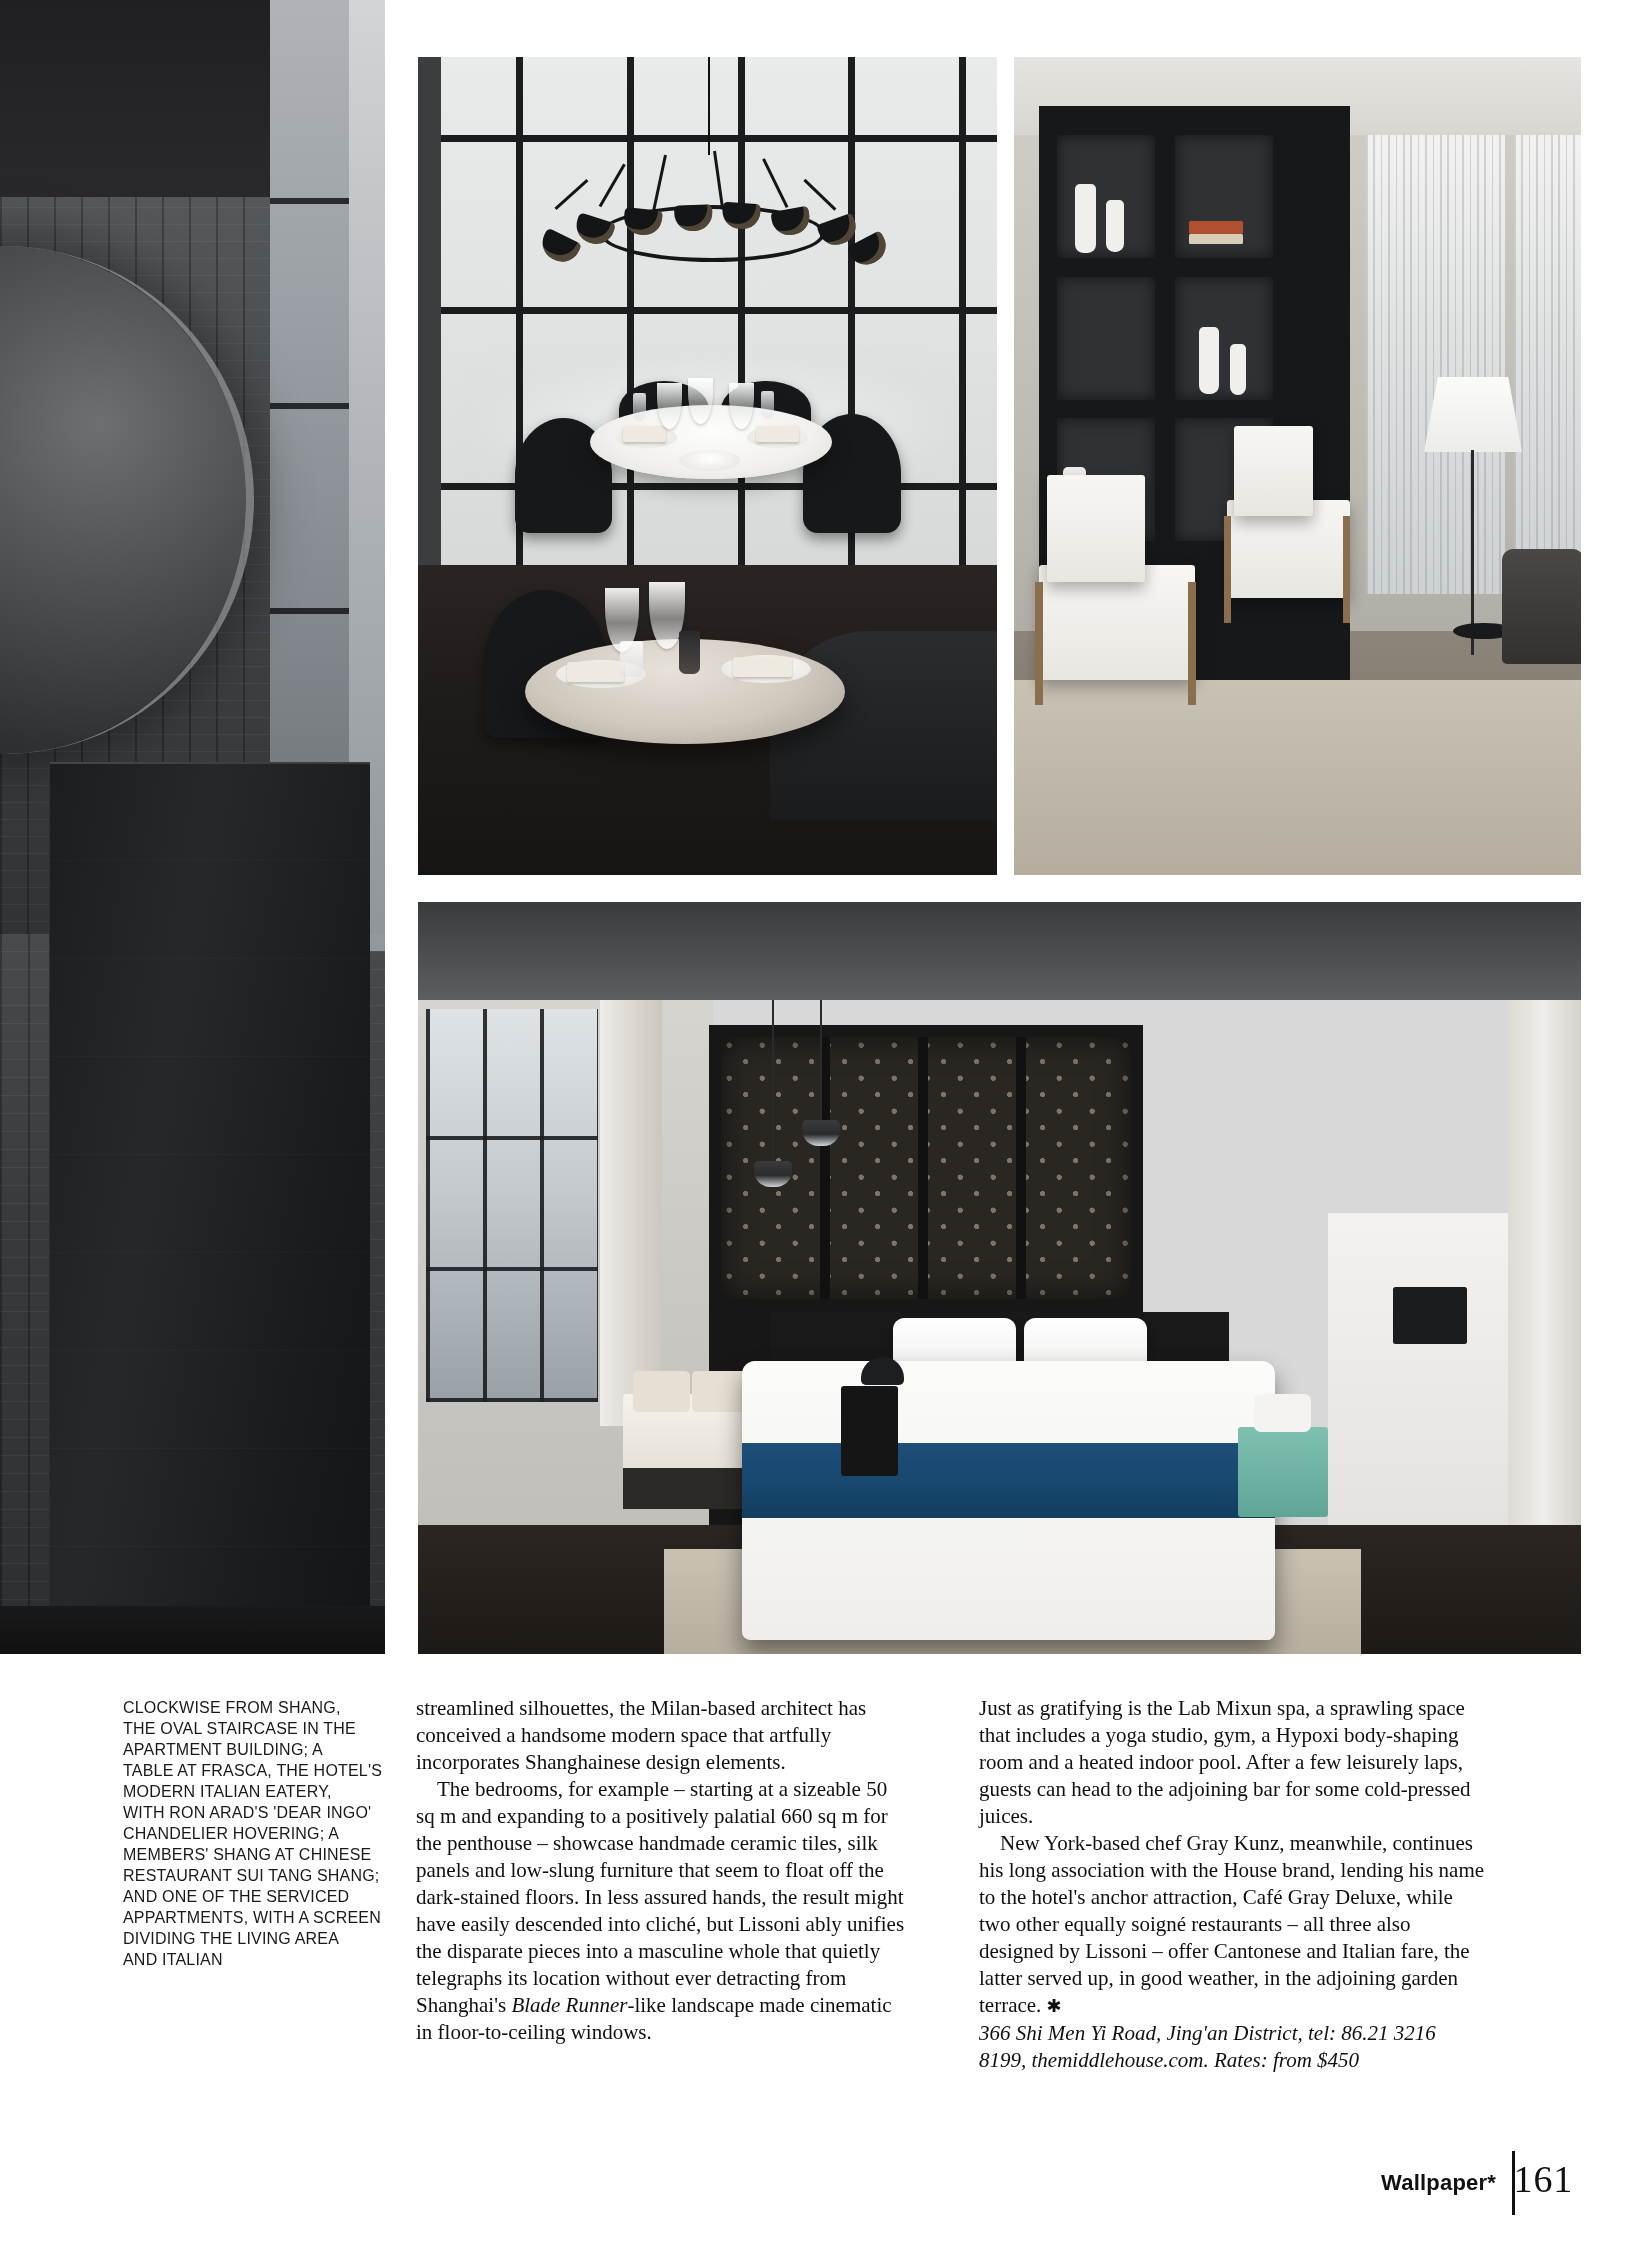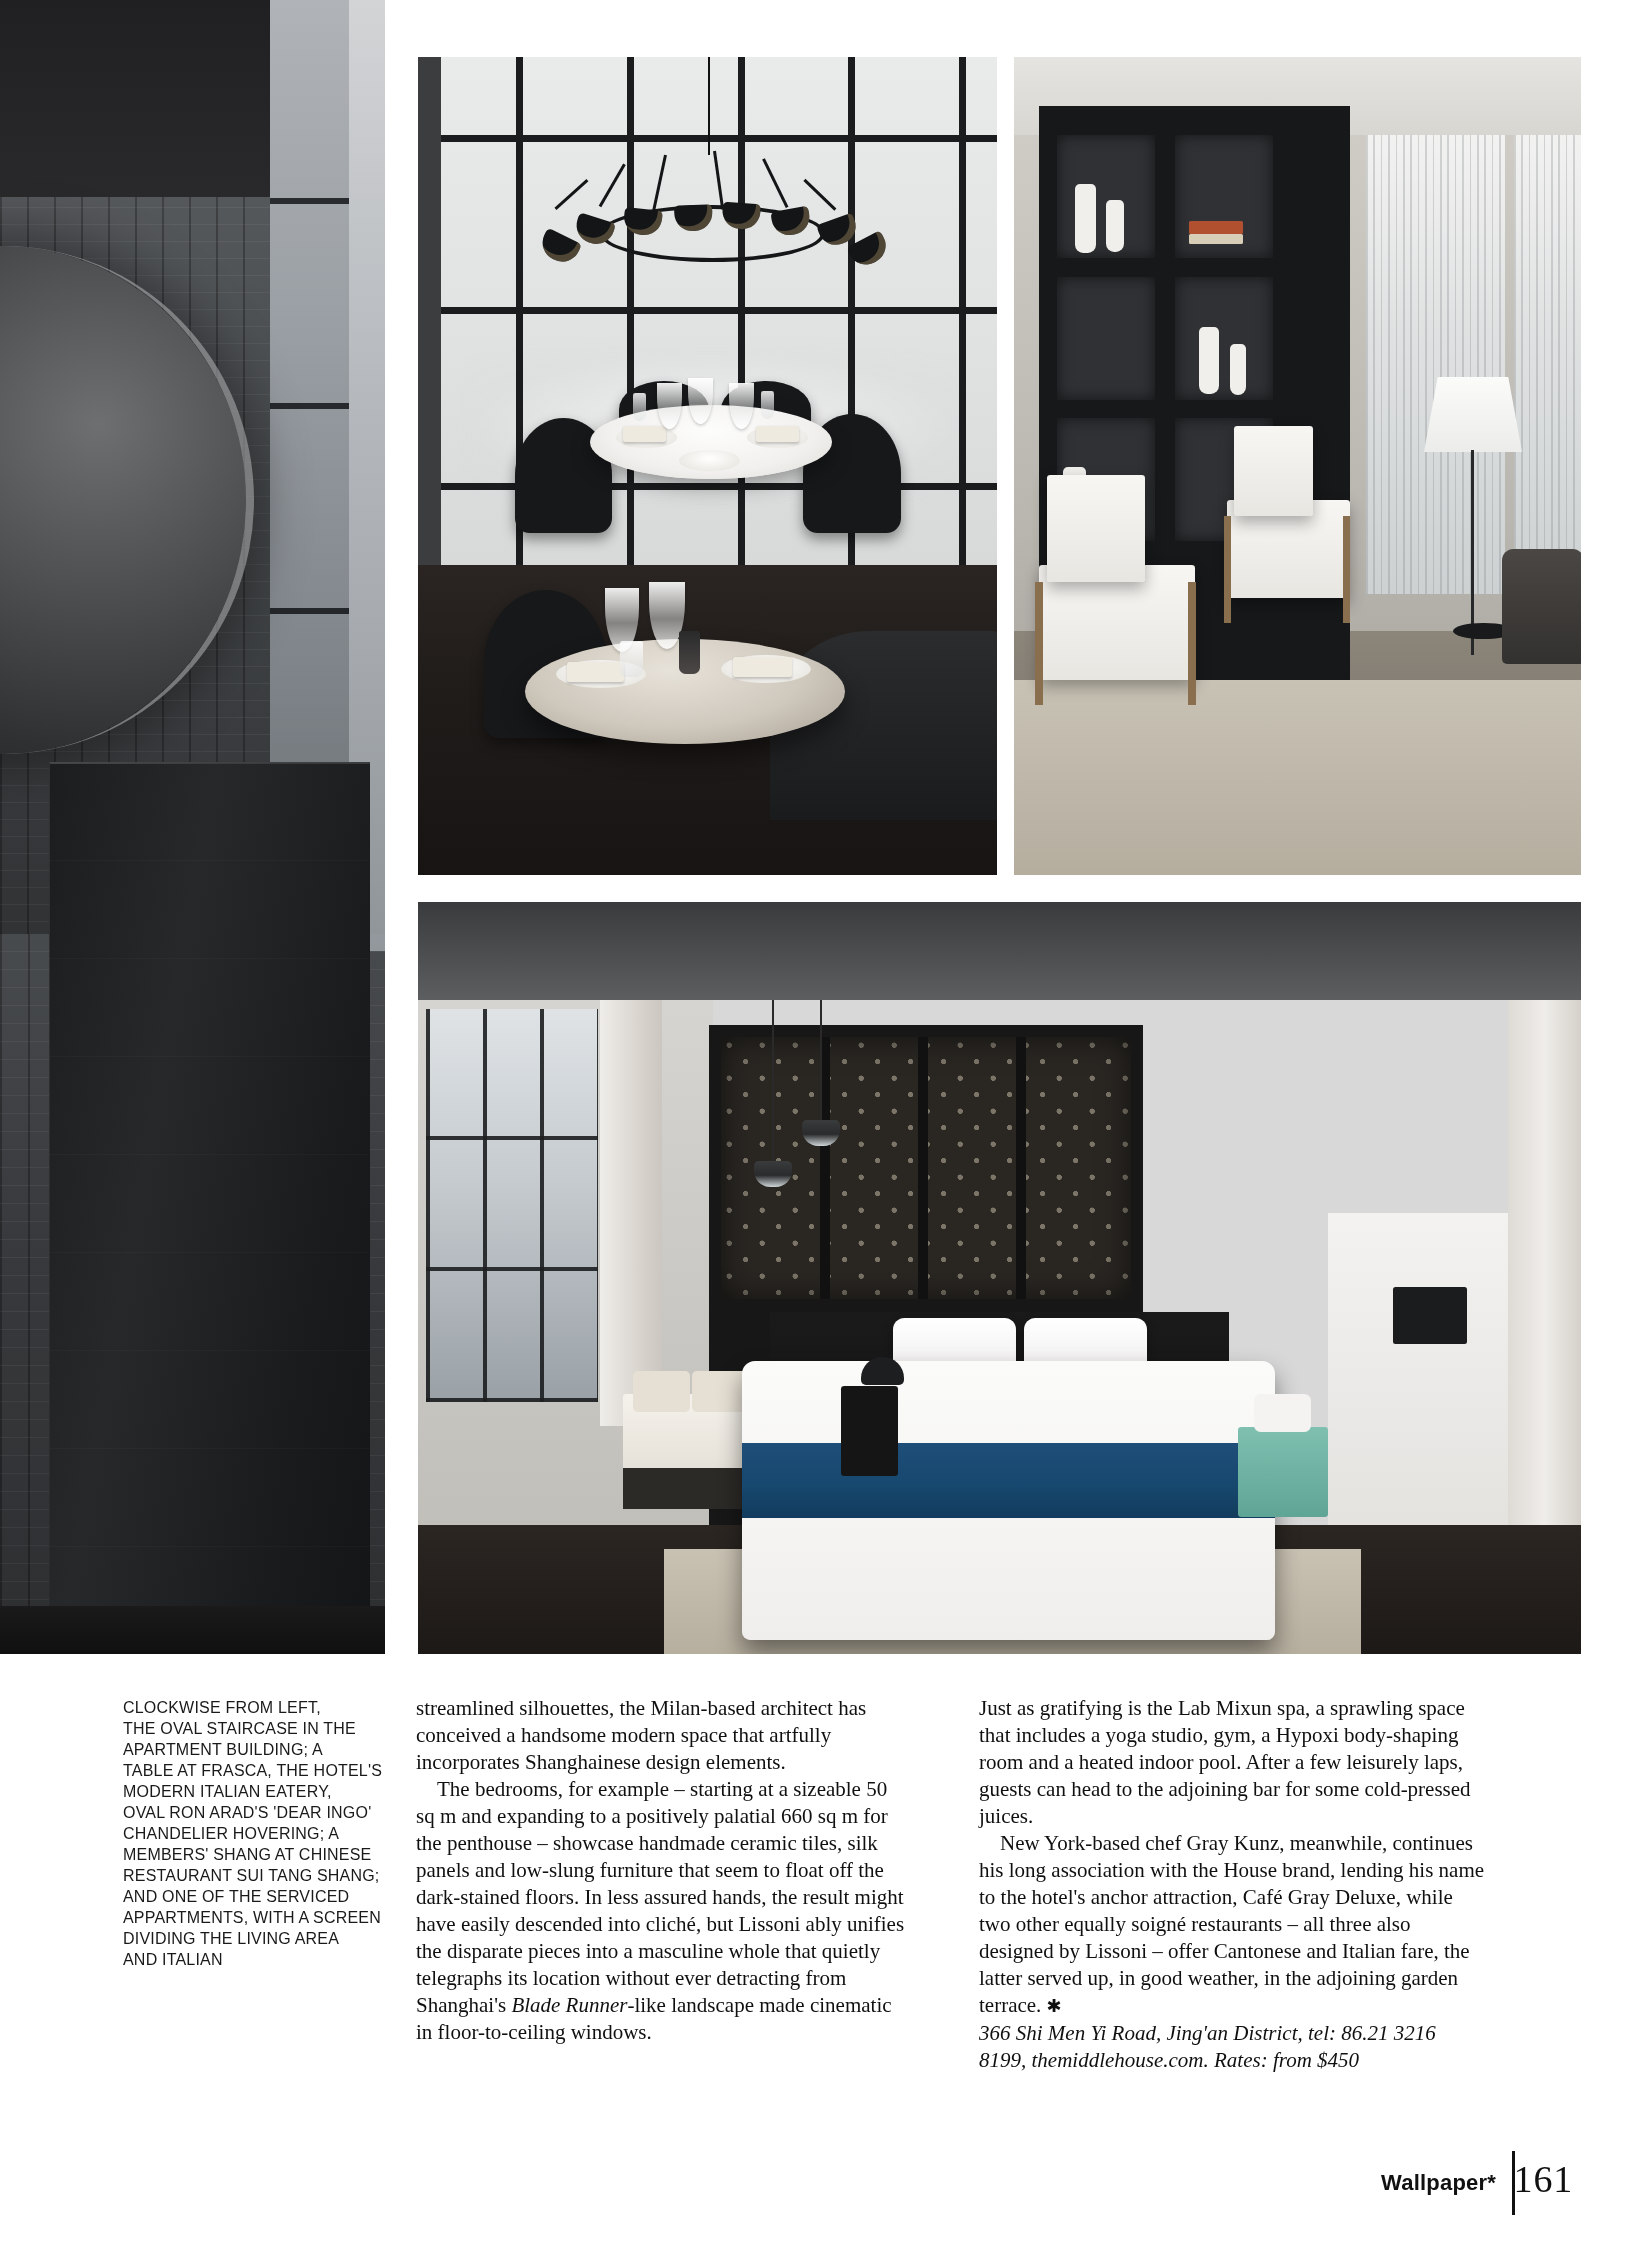--- a/index.html
+++ b/index.html
@@ -572,26 +572,26 @@
   <div class="bd-duvet"></div>
   <div class="bd-blue"></div>
 
   <div class="bd-nightstand" style="left:423px; top:484px; width:57px; height:90px;"></div>
   <div class="bd-lamp-shade"></div>
   <div class="bd-greenstand"></div>
   <div class="bd-whitepot"></div>
 </div>
 
 <div class="caption">
-  <span class="cap-line">CLOCKWISE FROM LEFT,</span>
+  <span class="cap-line">CLOCKWISE FROM SHANG,</span>
   <span class="cap-line">THE OVAL STAIRCASE IN THE</span>
   <span class="cap-line">APARTMENT BUILDING; A</span>
   <span class="cap-line">TABLE AT FRASCA, THE HOTEL'S</span>
   <span class="cap-line">MODERN ITALIAN EATERY,</span>
-  <span class="cap-line">OVAL RON ARAD'S 'DEAR INGO'</span>
+  <span class="cap-line">WITH RON ARAD'S 'DEAR INGO'</span>
   <span class="cap-line">CHANDELIER HOVERING; A</span>
   <span class="cap-line">MEMBERS' SHANG AT CHINESE</span>
   <span class="cap-line">RESTAURANT SUI TANG SHANG;</span>
   <span class="cap-line">AND ONE OF THE SERVICED</span>
   <span class="cap-line">APPARTMENTS, WITH A SCREEN</span>
   <span class="cap-line">DIVIDING THE LIVING AREA</span>
   <span class="cap-line">AND ITALIAN</span>
 </div>
 
 <div class="col col-2">

